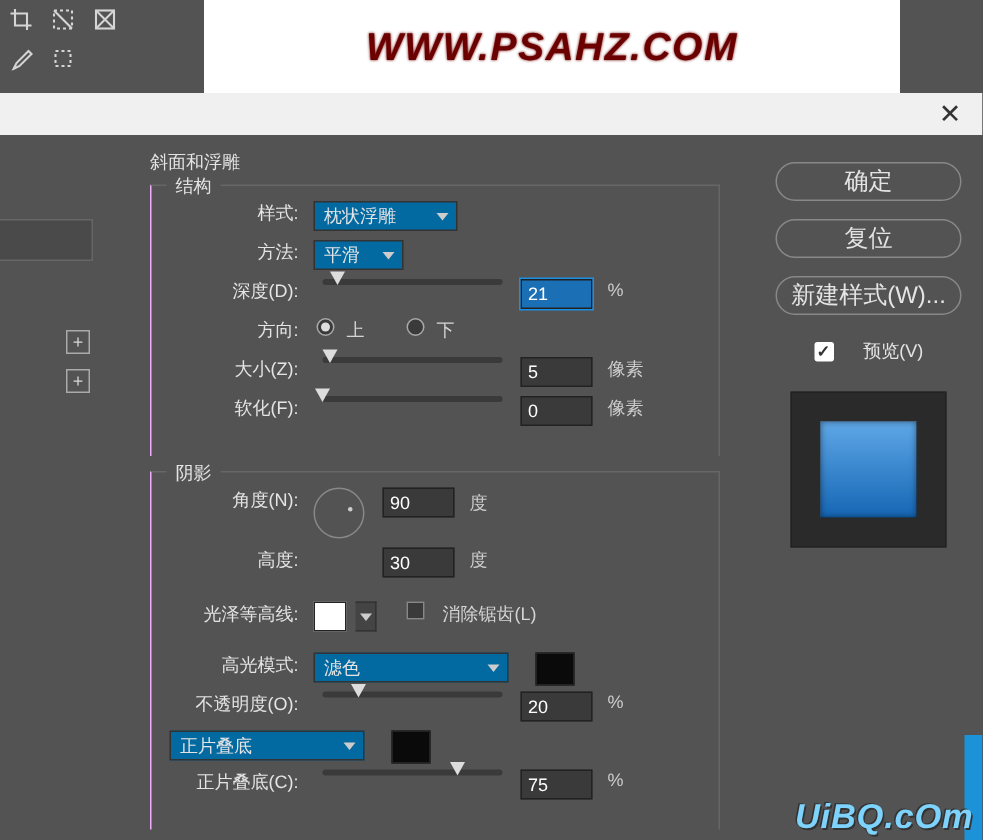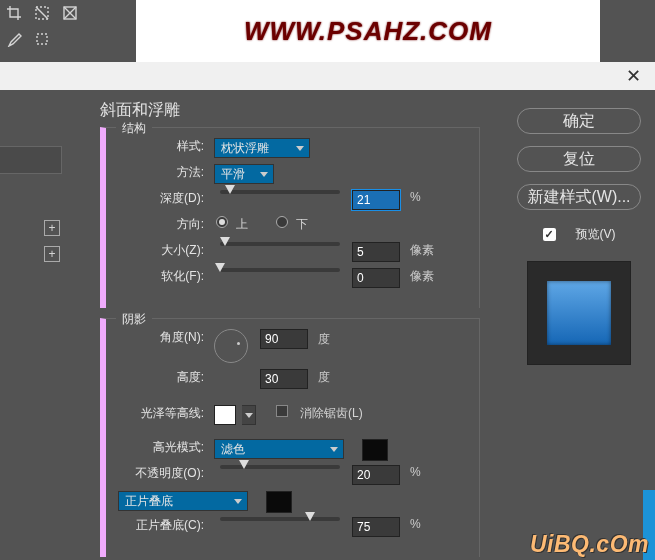--- a/index.html
+++ b/index.html
@@ -35,22 +35,22 @@
   .chk { width: 13px; height: 13px; background: #fff; border-radius: 2px; display: flex; align-items: center; justify-content: center; }
   .chk.on::after { content: "✓"; color: #333; font-size: 11px; font-weight: bold; }
   .preview-box { margin-top: 6px; width: 104px; height: 104px; background: #2a2a2a; display: flex; align-items: center; justify-content: center; border: 1px solid #222; }
   .preview-inner { width: 64px; height: 64px; background: linear-gradient(180deg,#5fa7e6,#1566b5); box-shadow: inset 0 0 4px rgba(0,0,0,.5); }
 
   
   .accent { position: absolute; right: 0; top: 400px; width: 12px; height: 160px; background: #1c93d8; }
 
   
   .settings { position: absolute; left: 100px; top: 10px; width: 380px; }
-  .section-title { font-size: 16px; color: #e4e4e4; margin-bottom: 6px; }
-  .fieldset { border-left: 6px solid #f0abfc; border-top: 1px solid #666; border-right: 1px solid #666; padding: 10px 12px 14px 12px; position: relative; margin-bottom: 10px; }
+  .section-title { font-size: 12px; color: #e4e4e4; margin-bottom: 6px; }
+  .fieldset { border-left: 1px solid #f0abfc; border-top: 1px solid #666; border-right: 1px solid #666; padding: 10px 12px 14px 12px; position: relative; margin-bottom: 10px; }
   .fieldset.noborder-bottom { border-bottom: none; }
   .legend { position: absolute; top: -8px; left: 10px; background: #535353; padding: 0 6px; font-size: 12px; color: #e4e4e4; }
 
   .row { display: flex; height: 26px; gap: 6px; }
   .lbl { width: 90px; text-align: right; color: #e4e4e4; font-size: 12px; padding-right: 4px; }
   .select { height: 20px; background: #0369a1; border: 1px solid #333; color: #e4e4e4; font-size: 12px; padding: 0 18px 0 6px; position: relative; display: flex; align-items: center; min-width: 60px; }
   .select::after { content: ""; position: absolute; right: 5px; top: 7px; border-left: 4px solid transparent; border-right: 4px solid transparent; border-top: 5px solid #ccc; }
 
   .slider { position: relative; flex: 1; max-width: 120px; height: 4px; background: #3a3a3a; border-radius: 2px; margin: 0 6px; }
   .slider-thumb { position: absolute; top: -5px; width: 0; height: 0; border-left: 5px solid transparent; border-right: 5px solid transparent; border-top: 9px solid #ddd; transform: translateX(-5px); }
@@ -66,21 +66,21 @@
   .angle-dial::after { content: ""; position: absolute; width: 3px; height: 3px; background: #ccc; border-radius: 50%; top: 12px; left: 22px; }
 
   .swatch { width: 22px; height: 20px; border: 1px solid #222; }
   .swatch.white { background: #fff; }
   .swatch.dark { background: #0a0a0a; width: 26px; height: 22px; }
   .caret-btn { width: 14px; height: 20px; background: #444; border: 1px solid #333; border-left: none; display: flex; align-items: center; justify-content: center; }
   .caret-btn::after { content: ""; border-left: 4px solid transparent; border-right: 4px solid transparent; border-top: 5px solid #ccc; }
 
   .small-chk { width: 12px; height: 12px; border: 1px solid #888; background: #3a3a3a; display: inline-block; }
 
-  .watermark2 { position: absolute; right: 6px; bottom: 2px; font-size: 23px; font-weight: 900; font-style: italic; color: #fdba74; text-shadow: 1px 1px 0 #333, -1px -1px 0 #333; letter-spacing: .5px; }
+  .watermark2 { position: absolute; right: 6px; bottom: 2px; font-size: 23px; font-weight: 900; font-style: italic; color: #7dd3fc; text-shadow: 1px 1px 0 #333, -1px -1px 0 #333; letter-spacing: .5px; }
 </style>
 </head>
 <body>
 
 <div class="backdrop">
   <div class="tool-col">
     <div class="tool-row">
       <div class="tool">
           <svg viewBox="0 0 16 16">
             <path d="M4 1v11h11M1 4h11v11"></path>

